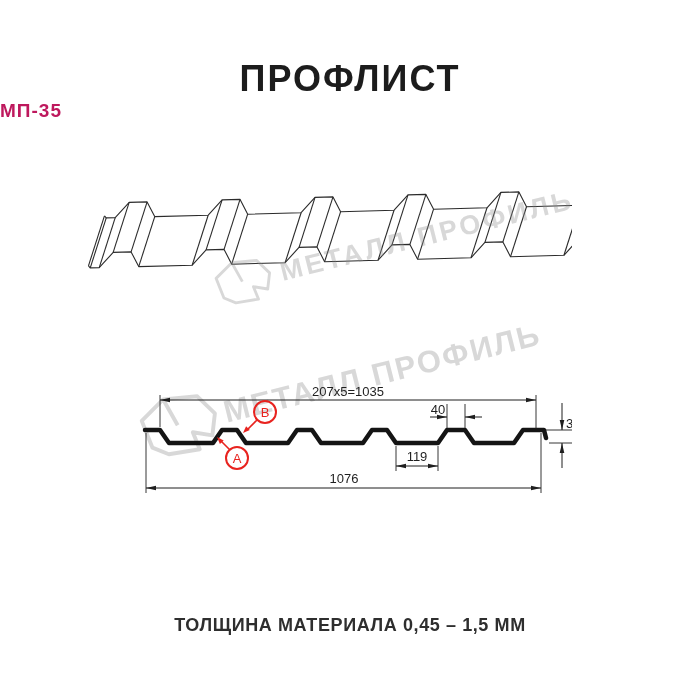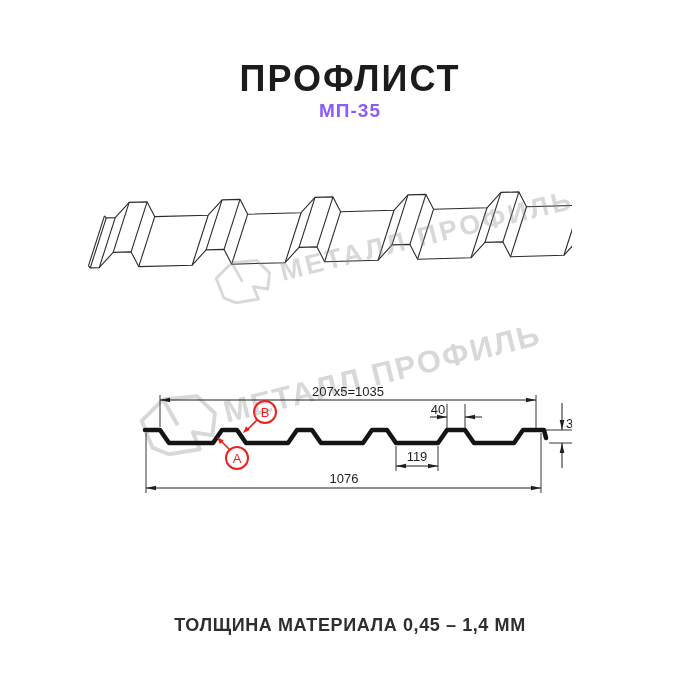--- a/index.html
+++ b/index.html
@@ -1,21 +1,21 @@
 <!DOCTYPE html>
 <html><head>
 <meta charset="utf-8">
 <style>
   html,body{margin:0;padding:0;background:#ffffff;}
   .page{position:relative;width:572px;height:700px;background:#fff;overflow:hidden;
         font-family:"Liberation Sans",sans-serif;}
   .title{position:absolute;top:58px;left:0;width:700px;text-align:center;
          font-size:36px;font-weight:bold;letter-spacing:2px;color:#1c1c1c;margin:0;}
-  .subtitle{position:absolute;top:100px;left:0;width:700px;text-align:center;
-            font-size:19px;font-weight:bold;letter-spacing:1px;color:#8b5cf6;}
+  .subtitle{position:absolute;top:100px;left:0;width:700px;text-align:left;
+            font-size:19px;font-weight:bold;letter-spacing:1px;color:#be185d;}
   .footer-note{position:absolute;top:615px;left:0;width:700px;text-align:center;
                font-size:18px;letter-spacing:0.6px;color:#2e2e2e;font-weight:bold;}
   svg{position:absolute;left:0;top:0;}
   .dim-line{stroke:#1f1f1f;stroke-width:1;fill:none;}
   .ext-line{stroke:#1f1f1f;stroke-width:0.9;fill:none;}
   .dim-arrow{fill:#1f1f1f;stroke:none;}
   .dim-text{font-family:"Liberation Sans",sans-serif;font-size:13px;fill:#1f1f1f;}
   .profile-line{fill:none;stroke:#141414;stroke-width:4.5;stroke-linejoin:round;stroke-linecap:round;}
   .sheet-line{fill:none;stroke:#2b2b2b;stroke-width:1.1;stroke-linejoin:round;}
   .sheet-fill{fill:#ffffff;stroke:none;}
@@ -135,14 +135,14 @@
       <text x="265" y="417" text-anchor="middle" font-size="13" fill="#e8231f" font-family="Liberation Sans, sans-serif">В</text>
     </g>
     <g>
       <circle cx="237" cy="458" r="11" fill="none" stroke="#e8231f" stroke-width="2"></circle>
       <line x1="230" y1="450" x2="221" y2="441" stroke="#e8231f" stroke-width="1.6"></line>
       <polygon fill="#e8231f" points="217,437 223.7,440.4 219.9,444"></polygon>
       <text x="237" y="463" text-anchor="middle" font-size="13" fill="#e8231f" font-family="Liberation Sans, sans-serif">А</text>
     </g>
   </svg>
 
-  <div class="footer-note">ТОЛЩИНА МАТЕРИАЛА 0,45 – 1,4 ММ</div>
+  <div class="footer-note">ТОЛЩИНА МАТЕРИАЛА 0,45 – 1,5 ММ</div>
 </div>
 
 </body></html>

